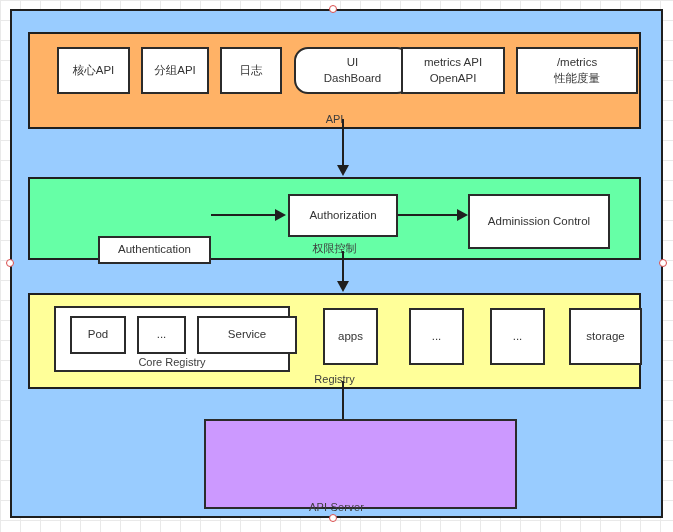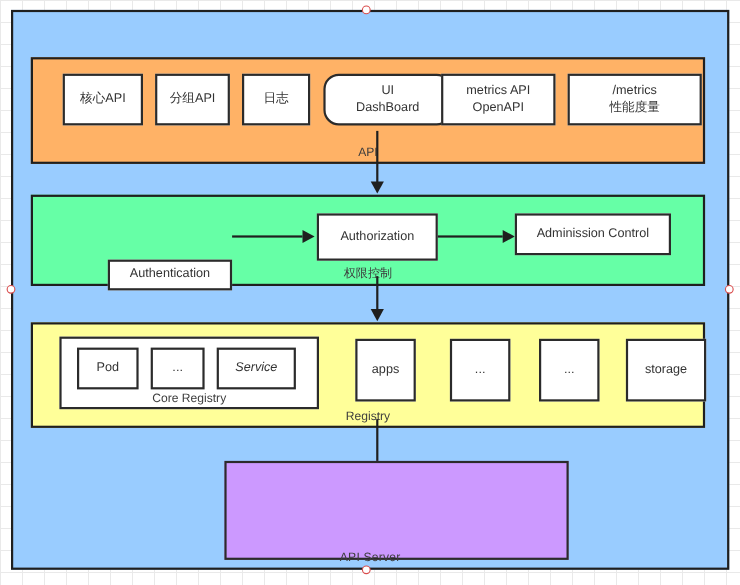--- a/index.html
+++ b/index.html
@@ -54,21 +54,21 @@
   }
   .band-label {
     position: absolute;
     left: 0; bottom: 2px;
     width: 100%;
     text-align: center;
     font-size: 11px;
     color: #3d3d3d;
   }
 
-  #band-api     { left: 16px;  top: 21px;  width: 613px; height: 97px;  background: #ffb266; margin-top: 20px; }
+  #band-api     { left: 16px;  top: 21px;  width: 613px; height: 97px;  background: #ffb266; }
   #band-auth    { left: 16px;  top: 166px; width: 613px; height: 83px;  background: #66ffa6; }
   #band-registry{ left: 16px;  top: 282px; width: 613px; height: 96px;  background: #ffff99; }
 
   
   .box {
     position: absolute;
     box-sizing: border-box;
     background: #ffffff;
     border: 2px solid #2b2b2b;
     display: flex;
@@ -85,42 +85,42 @@
   #box-core-api    { left: 27px;  top: 13px; width: 73px;  height: 47px; }
   #box-group-api   { left: 111px; top: 13px; width: 68px;  height: 47px; }
   #box-log         { left: 190px; top: 13px; width: 62px;  height: 47px; }
   #box-ui-dash     { left: 264px; top: 13px; width: 117px;  height: 47px; border-radius: 14px; }
   #box-swagger     { left: 371px; top: 13px; width: 104px; height: 47px; }
   #box-metrics     { left: 486px; top: 13px; width: 122px; height: 47px; }
 
   
   #box-authn       { left: 68px;  top: 15px; width: 113px; height: 28px; margin-top: 42px; }
   #box-authz       { left: 258px; top: 15px; width: 110px; height: 43px; }
-  #box-admission   { left: 438px; top: 15px; width: 142px; height: 38px; }
+  #box-admission   { left: 438px; top: 15px; width: 142px; height: 55px; }
 
   
   #core-registry-group {
     position: absolute;
     left: 24px; top: 11px;
     width: 236px; height: 66px;
     box-sizing: border-box;
     background: #ffffff;
     border: 2px solid #2b2b2b;
   }
   #core-registry-label {
     position: absolute;
     left: 0; bottom: 2px;
     width: 100%;
     text-align: center;
     font-size: 11px;
     color: #3d3d3d;
   }
   #box-pod      { left: 14px;  top: 8px; width: 56px; height: 38px; }
   #box-core-dots{ left: 81px;  top: 8px; width: 49px; height: 38px; }
-  #box-service  { left: 141px; top: 8px; width: 72px; height: 38px; font-style: italic; }
+  #box-service  { left: 141px; top: 8px; width: 100px; height: 38px; }
 
   #box-apps     { left: 293px; top: 13px; width: 55px; height: 57px; }
   #box-dots-1   { left: 379px; top: 13px; width: 55px; height: 57px; }
   #box-dots-2   { left: 460px; top: 13px; width: 55px; height: 57px; }
   #box-storage  { left: 539px; top: 13px; width: 73px; height: 57px; }
 
   
   #etcd-back {
     position: absolute;
     left: 192px; top: 408px;

